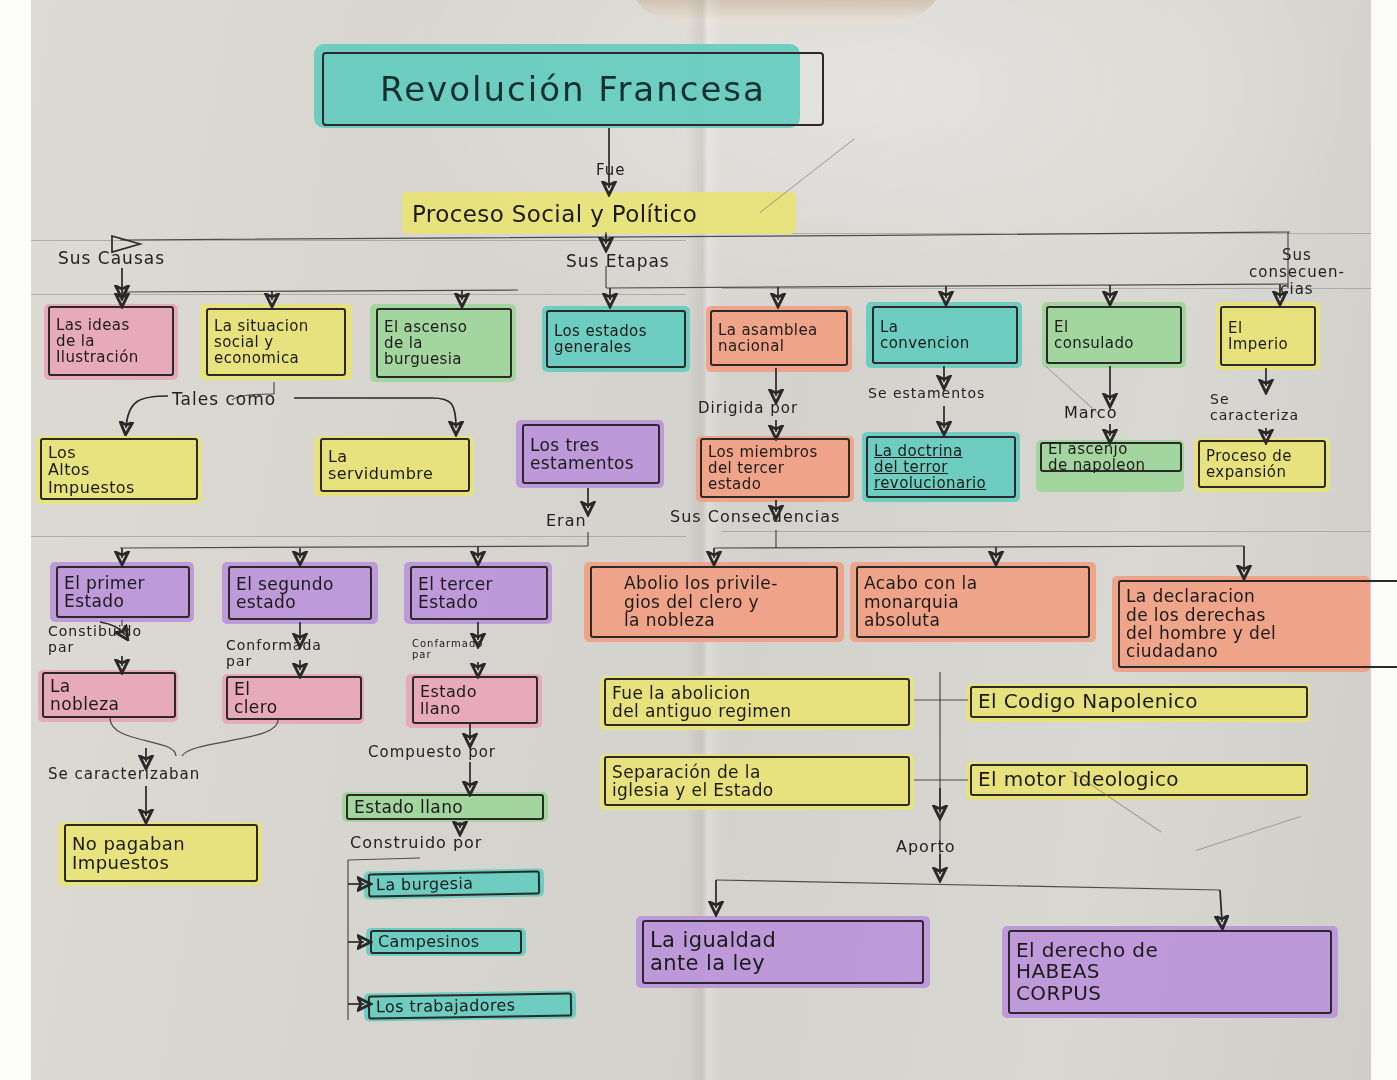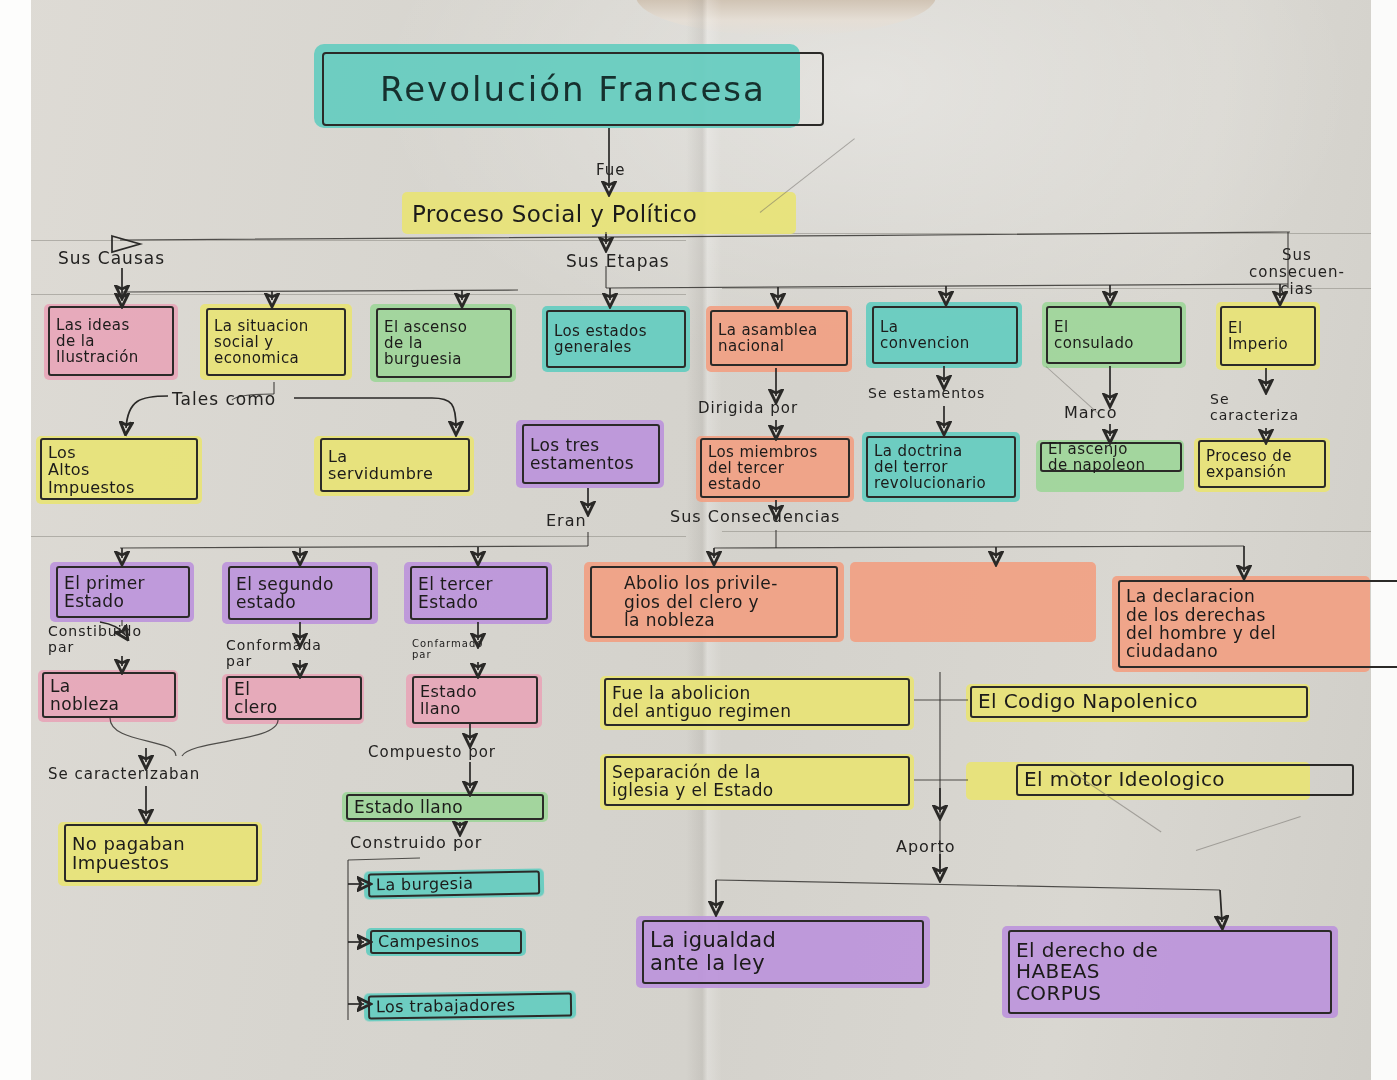--- a/index.html
+++ b/index.html
@@ -218,21 +218,21 @@
   </div>
 
   <div class="hl orange" style="left:696px;top:436px;width:158px;height:66px;"></div>
   <div class="node" style="left:700px;top:438px;width:150px;height:60px;font-size:15px;">
     <span class="txt">Los miembros
 del tercer
 estado</span>
   </div>
 
   <div class="hl teal" style="left:862px;top:432px;width:158px;height:70px;"></div>
-  <div class="node" style="left:866px;top:436px;width:150px;height:62px;font-size:15px;">
+  <div class="node" style="left:866px;top:436px;width:150px;height:62px;font-size:15px;text-decoration:underline;">
     <span class="txt">La doctrina
 del terror
 revolucionario</span>
   </div>
 
   <div class="hl green" style="left:1036px;top:440px;width:148px;height:52px;"></div>
   <div class="node" style="left:1040px;top:442px;width:142px;height:30px;font-size:15px;">
     <span class="txt">El ascenjo
 de napoleon</span>
   </div>
@@ -321,20 +321,25 @@
   </div>
 
   <div class="hl orange" style="left:584px;top:562px;width:260px;height:80px;"></div>
   <div class="node" style="left:590px;top:566px;width:248px;height:72px;font-size:17px;padding-left:32px;">
     <span class="txt">Abolio los privile-
 gios del clero y
 la nobleza</span>
   </div>
 
   <div class="hl orange" style="left:850px;top:562px;width:246px;height:80px;"></div>
+  <div class="node" style="left:856px;top:566px;width:234px;height:72px;font-size:17px;">
+    <span class="txt">Acabo con la
+monarquia
+absoluta</span>
+  </div>
 
   <div class="hl orange" style="left:1112px;top:576px;width:258px;height:96px;"></div>
   <div class="node" style="left:1118px;top:580px;width:292px;height:88px;font-size:17px;">
     <span class="txt">La declaracion
 de los derechas
 del hombre y del
 ciudadano</span>
   </div>
 
   <div class="hl yellow" style="left:600px;top:676px;width:314px;height:54px;"></div>
@@ -348,21 +353,21 @@
     <span class="txt">Separación de la
 iglesia y el Estado</span>
   </div>
 
   <div class="hl yellow" style="left:966px;top:684px;width:344px;height:38px;"></div>
   <div class="node" style="left:970px;top:686px;width:338px;height:32px;font-size:20px;">
     <span class="txt">El Codigo Napolenico</span>
   </div>
 
   <div class="hl yellow" style="left:966px;top:762px;width:344px;height:38px;"></div>
-  <div class="node" style="left:1016px;top:764px;width:338px;height:32px;font-size:20px;">
+  <div class="node" style="left:970px;top:764px;width:338px;height:32px;font-size:20px;">
     <span class="txt">El motor Ideologico</span>
   </div>
 
   <div class="lbl" style="left:896px;top:838px;font-size:16px;">Aporto</div>
 
   <div class="hl purple" style="left:636px;top:916px;width:294px;height:72px;"></div>
   <div class="node" style="left:642px;top:920px;width:282px;height:64px;font-size:21px;">
     <span class="txt">La igualdad
 ante la ley</span>
   </div>

